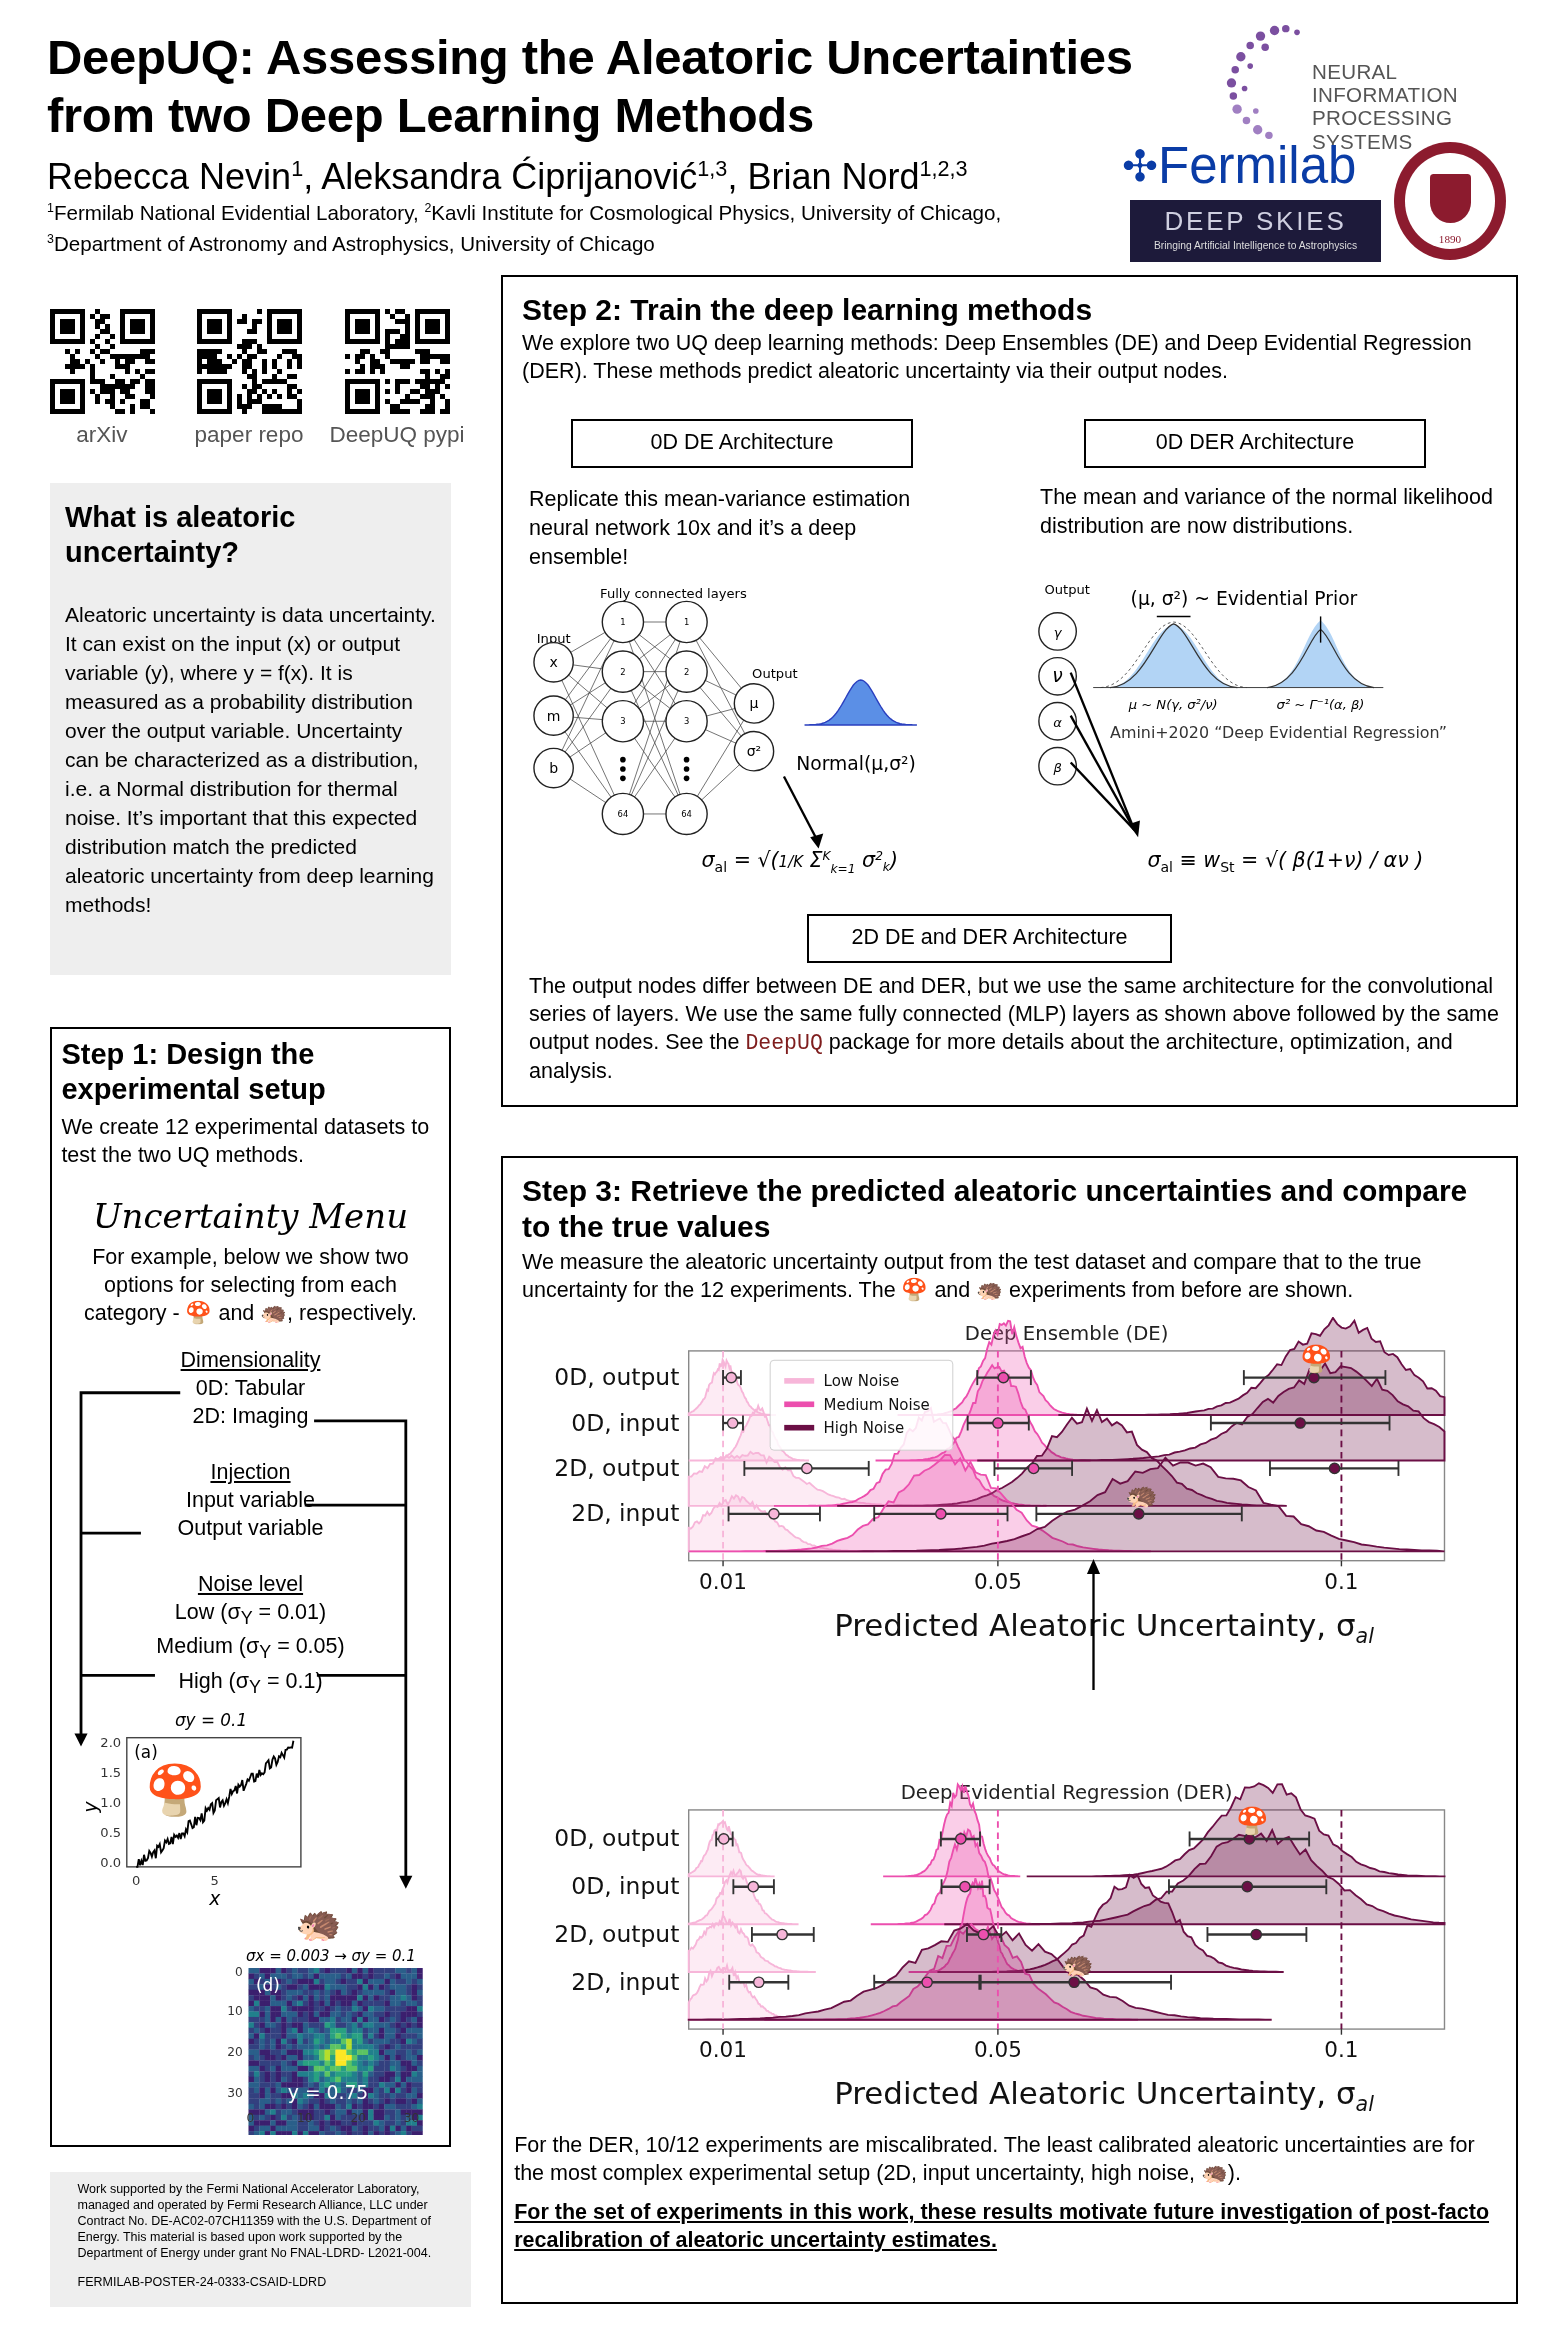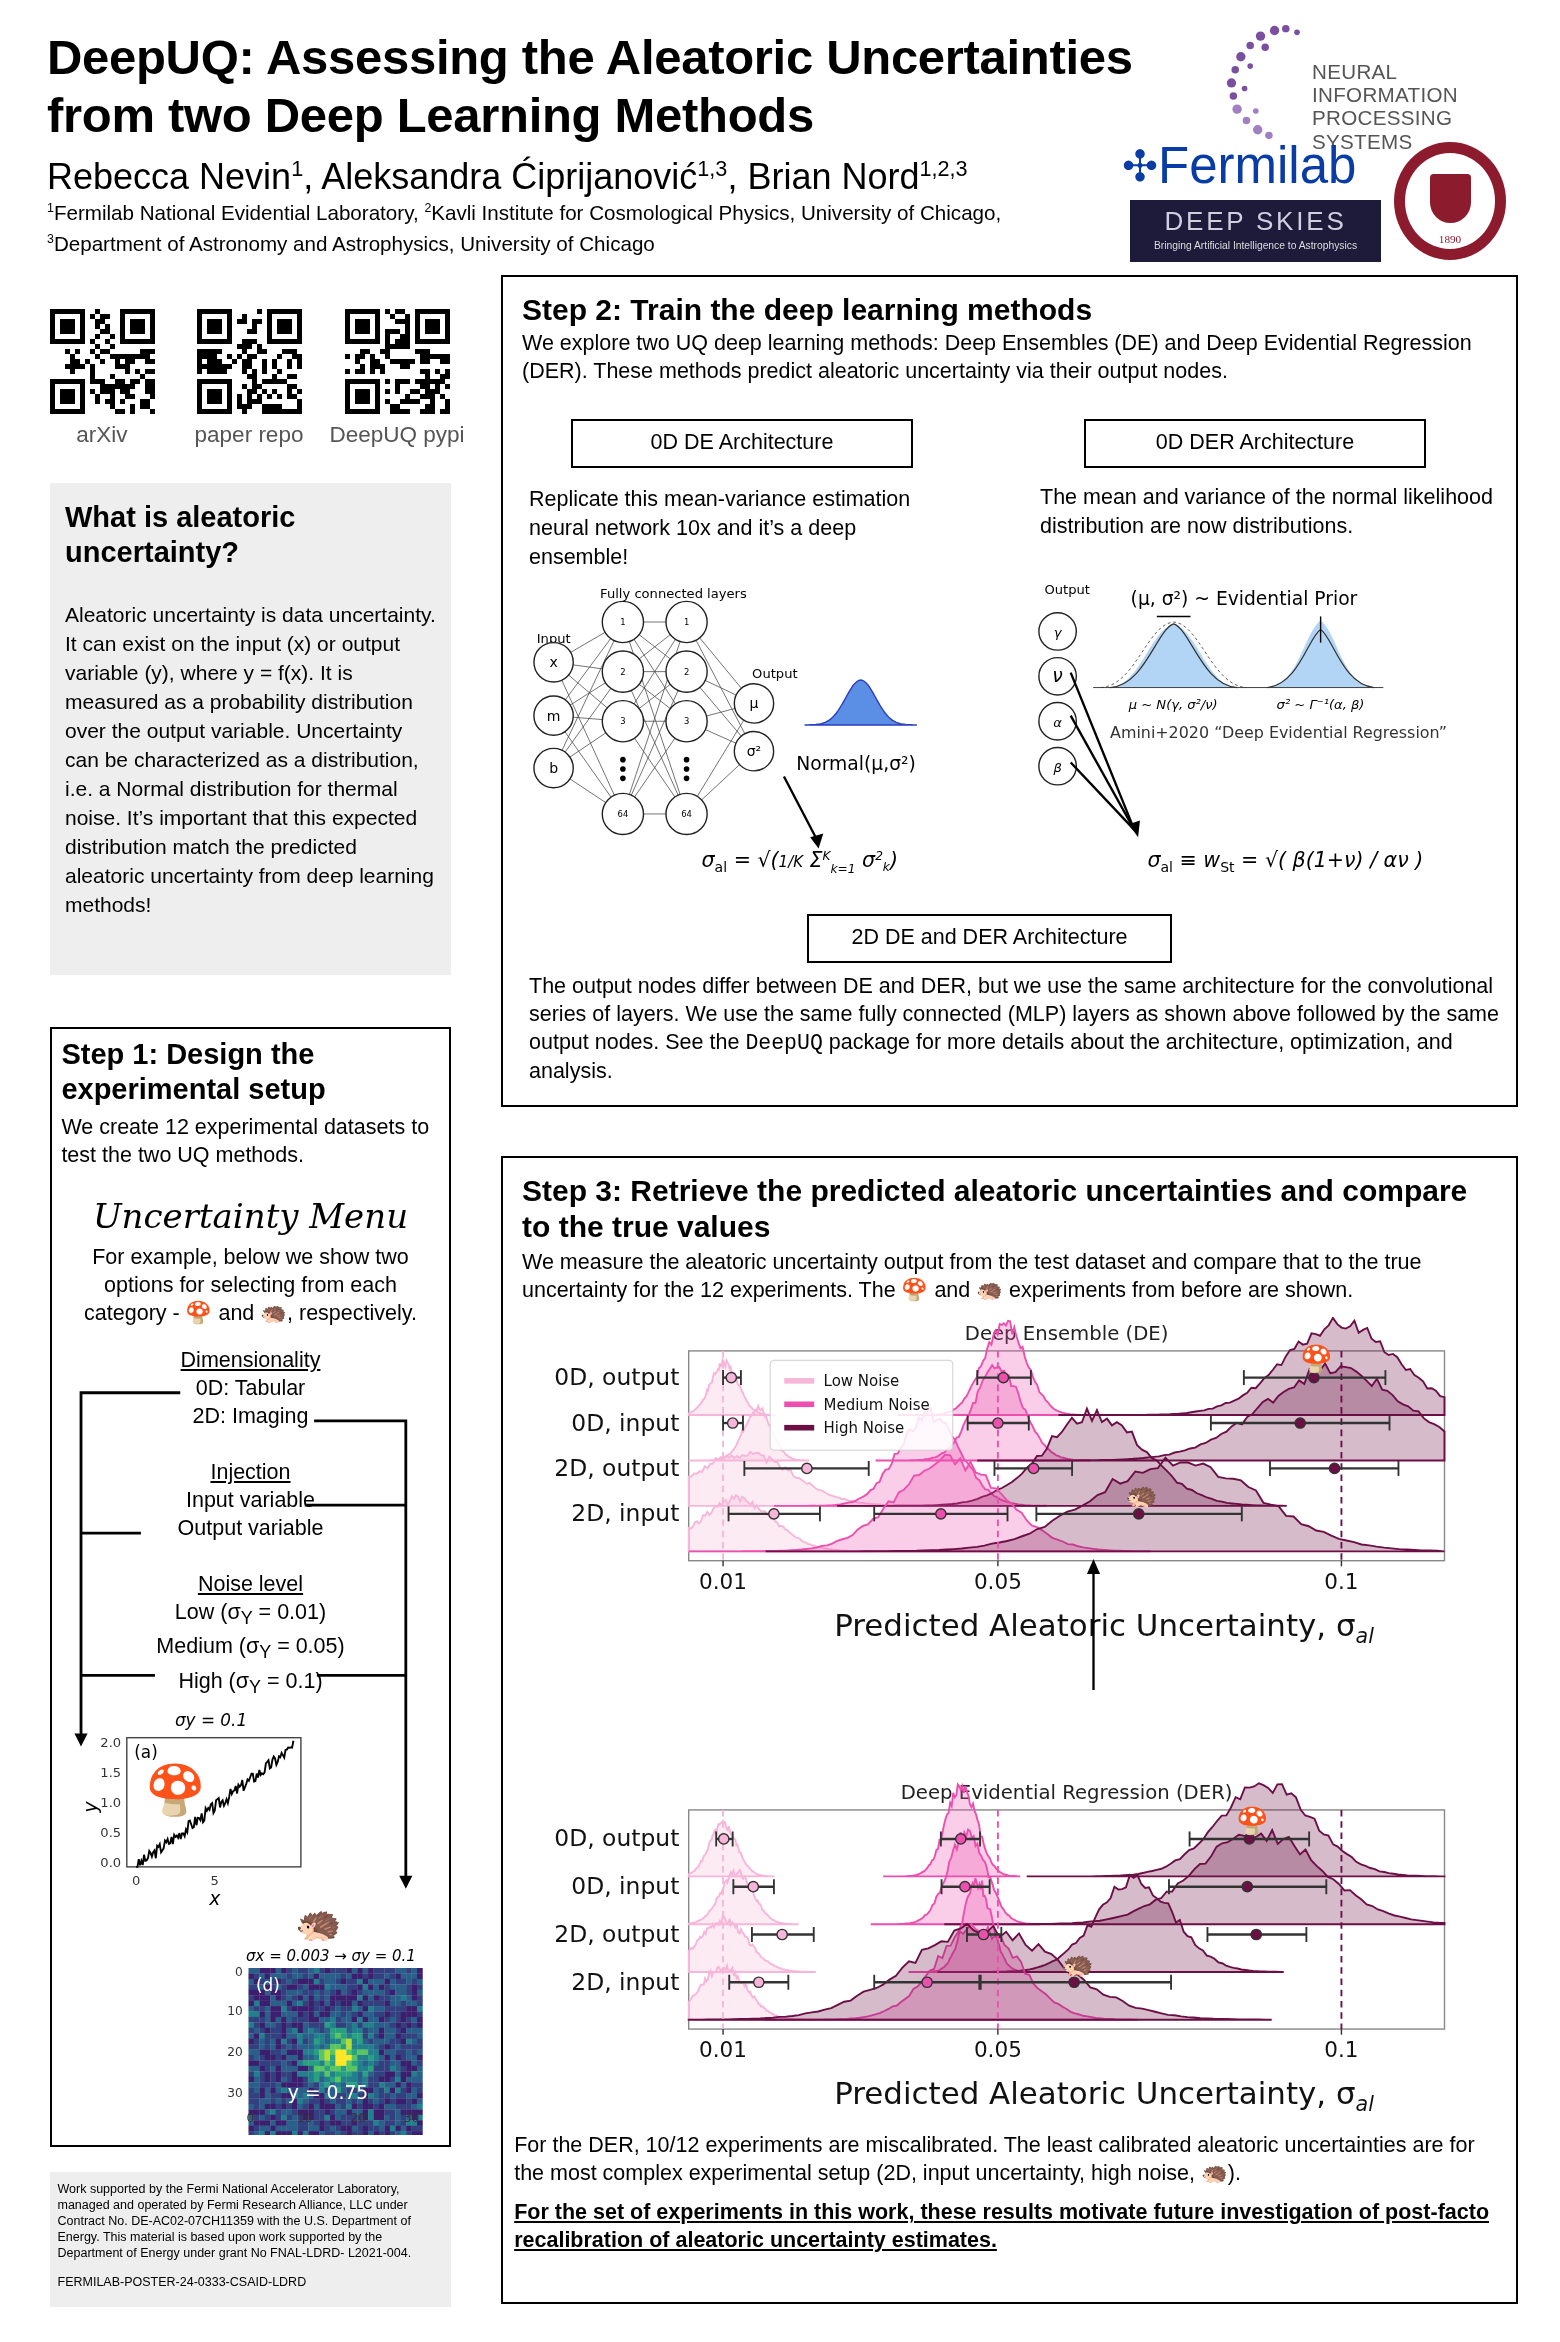--- a/index.html
+++ b/index.html
@@ -37,30 +37,30 @@
   .menu-list { position:absolute; left:0; right:0; top:317px; text-align:center; font-size:21.5px; line-height:28px; }
   .menu-list .hd { text-decoration:underline; }
   .menu-list .gap { height:28px; }
 
   .step2 { left:501px; top:275px; width:1017px; height:832px; }
   .step2 h2, .step3 h2 { margin:0; position:absolute; left:19px; top:15px; font-size:30px; line-height:36px; }
   .step2 .intro { position:absolute; left:19px; top:52px; width:974px; font-size:21.5px; line-height:28px; }
   .archbox { position:absolute; border:2.8px solid #000; box-sizing:border-box; text-align:center; font-size:21.5px; line-height:43px; background:#fff; }
   .arch-text { position:absolute; font-size:21.5px; line-height:29px; }
   .step2 .bottom { position:absolute; left:26px; top:695px; width:974px; font-size:21.5px; line-height:28px; }
-  .mono { font-family:"Liberation Mono", monospace; color:#000000; }
+  .mono { font-family:"Liberation Mono", monospace; color:#7f1d1d; }
 
   .step3 { left:501px; top:1156px; width:1017px; height:1148px; }
   .step3 h2 { line-height:36px; width:974px; }
   .step3 .intro { position:absolute; left:19px; top:90px; width:974px; font-size:21.5px; line-height:28px; }
   .step3 .mid { position:absolute; left:26px; top:529px; width:974px; font-size:21.5px; line-height:28px; }
   .step3 .end1 { position:absolute; left:11.2px; top:973px; width:993px; font-size:21.5px; line-height:28px; }
   .step3 .end2 { position:absolute; left:11.2px; top:1040px; width:993px; font-size:21.5px; line-height:28px; font-weight:bold; text-decoration:underline; }
 
-  .footer { left:50px; top:2172px; width:401px; height:135px; background:#eeeeee; font-size:12.5px; line-height:16px; }
+  .footer { left:50px; top:2172px; width:401px; height:135px; background:#eeeeee; font-size:12.5px; line-height:16px;padding-left:20px; }
   .footer p { margin:0; padding:9.4px 7.5px 0 7.5px; }
   .footer .code { padding-top:13px; }
   svg text { font-family:"DejaVu Sans", sans-serif; }
 </style>
 </head>
 <body>
 
 <div class="abs title">
   <div>DeepUQ: Assessing the Aleatoric Uncertainties</div>
   <div>from two Deep Learning Methods</div>

